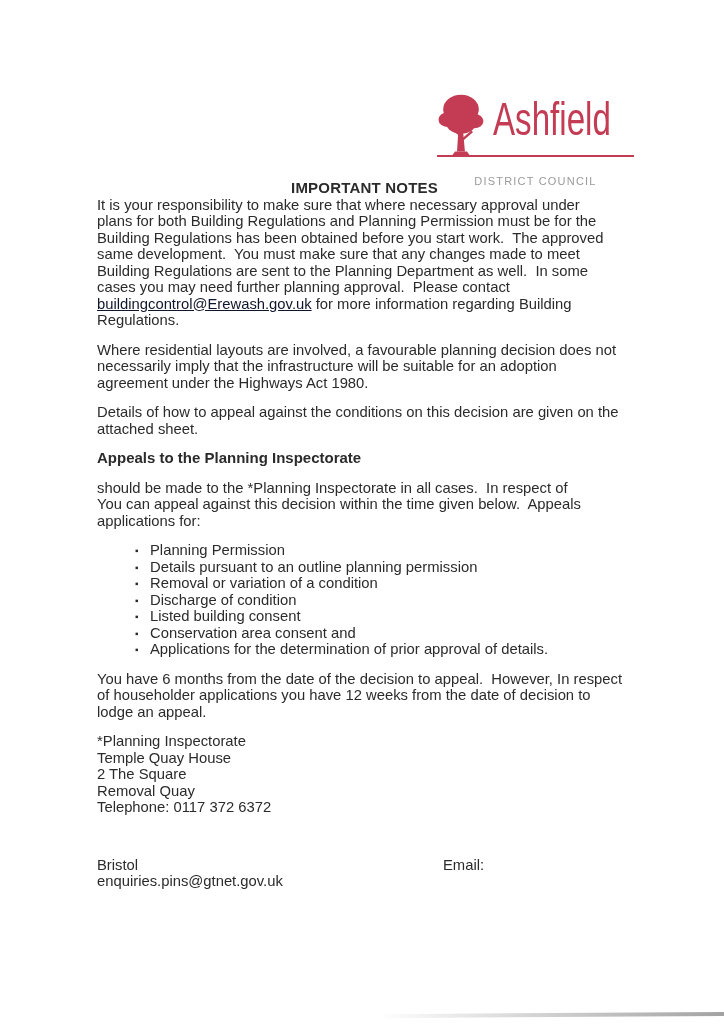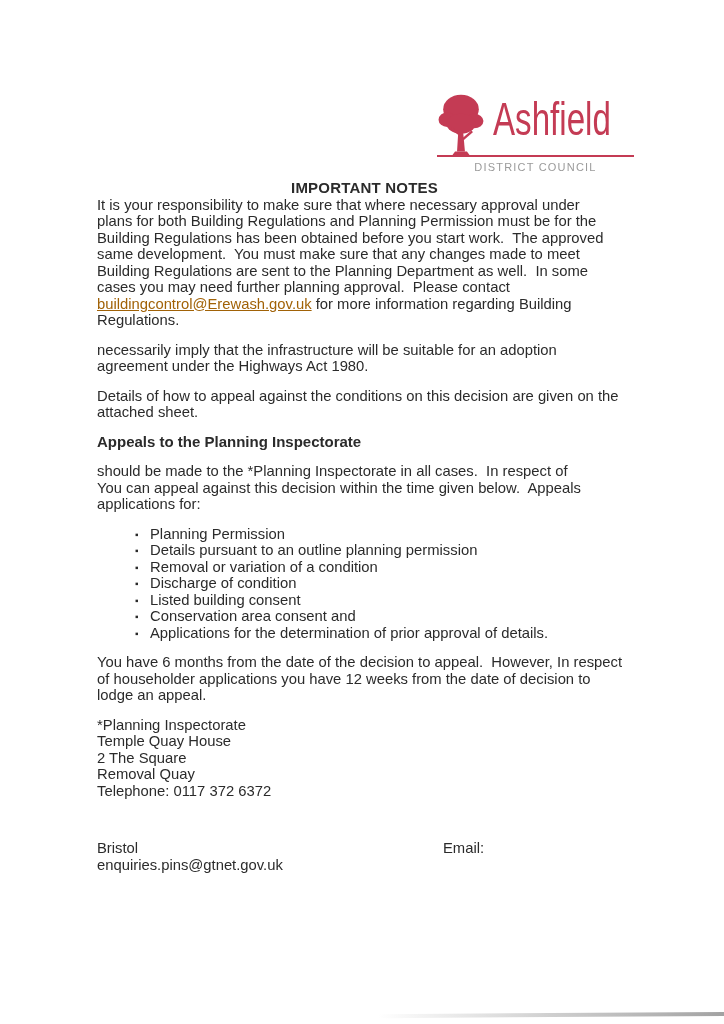--- a/index.html
+++ b/index.html
@@ -10,33 +10,33 @@
   
   .logo{position:absolute;left:437px;top:90px;width:198px;height:88px;}
   .logo-tree{position:absolute;left:0;top:2px;width:48px;height:66px;}
   .logo-word{
     position:absolute;left:56px;top:6px;font-size:46px;line-height:46px;
     color:#c43b54;font-weight:400;letter-spacing:0;
     transform:scaleX(.72);transform-origin:left top;white-space:pre;
   }
   .logo-rule{position:absolute;left:0;top:65px;width:197px;height:2px;background:#c43b54;}
   .logo-sub{
-    position:absolute;left:0;top:71px;width:197px;text-align:center;
+    position:absolute;left:0;top:85px;width:197px;text-align:center;
     font-size:11px;letter-spacing:1.2px;color:#9a9a9a;white-space:pre;
   }
   
   .content{position:absolute;left:97px;top:180px;width:535px;font-size:14.8px;line-height:16.5px;}
   .line{display:block;white-space:pre;}
   .para{margin:0 0 13px 0;}
   .doc-heading{
     font-size:15px;line-height:16.5px;font-weight:bold;text-align:center;
     margin:0;letter-spacing:.2px;white-space:pre;
   }
   .section-heading{font-size:15px;line-height:16.5px;font-weight:bold;margin:0 0 13px 0;white-space:pre;}
-  .email-link{color:#a16207;text-decoration:underline;cursor:pointer;}
+  .email-link{color:#0f172a;text-decoration:underline;cursor:pointer;}
   
   .bullets{margin:0 0 13px 0;padding:0;list-style:none;}
   .bullets li{position:relative;display:block;white-space:pre;line-height:16.5px;}
   .bullets .bullet{
     position:absolute;left:38px;top:1px;font-size:10px;color:#2b2b2b;
   }
   .bullets .bullet-text{margin-left:53px;display:inline-block;}
   
   .addr-row{position:relative;margin-top:41px;}
   .email-label{position:absolute;left:346px;top:0;white-space:pre;}
@@ -79,20 +79,21 @@
       <span class="line">plans for both Building Regulations and Planning Permission must be for the</span>
       <span class="line">Building Regulations has been obtained before you start work.  The approved</span>
       <span class="line">same development.  You must make sure that any changes made to meet</span>
       <span class="line">Building Regulations are sent to the Planning Department as well.  In some</span>
       <span class="line">cases you may need further planning approval.  Please contact</span>
       <span class="line"><a class="email-link">buildingcontrol@Erewash.gov.uk</a><span> for more information regarding Building</span></span>
       <span class="line">Regulations.</span>
     </p>
 
     <p class="para">
+      <span class="line">Where residential layouts are involved, a favourable planning decision does not</span>
       <span class="line">necessarily imply that the infrastructure will be suitable for an adoption</span>
       <span class="line">agreement under the Highways Act 1980.</span>
     </p>
 
     <p class="para">
       <span class="line">Details of how to appeal against the conditions on this decision are given on the</span>
       <span class="line">attached sheet.</span>
     </p>
 
     <h2 class="section-heading">Appeals to the Planning Inspectorate</h2>

